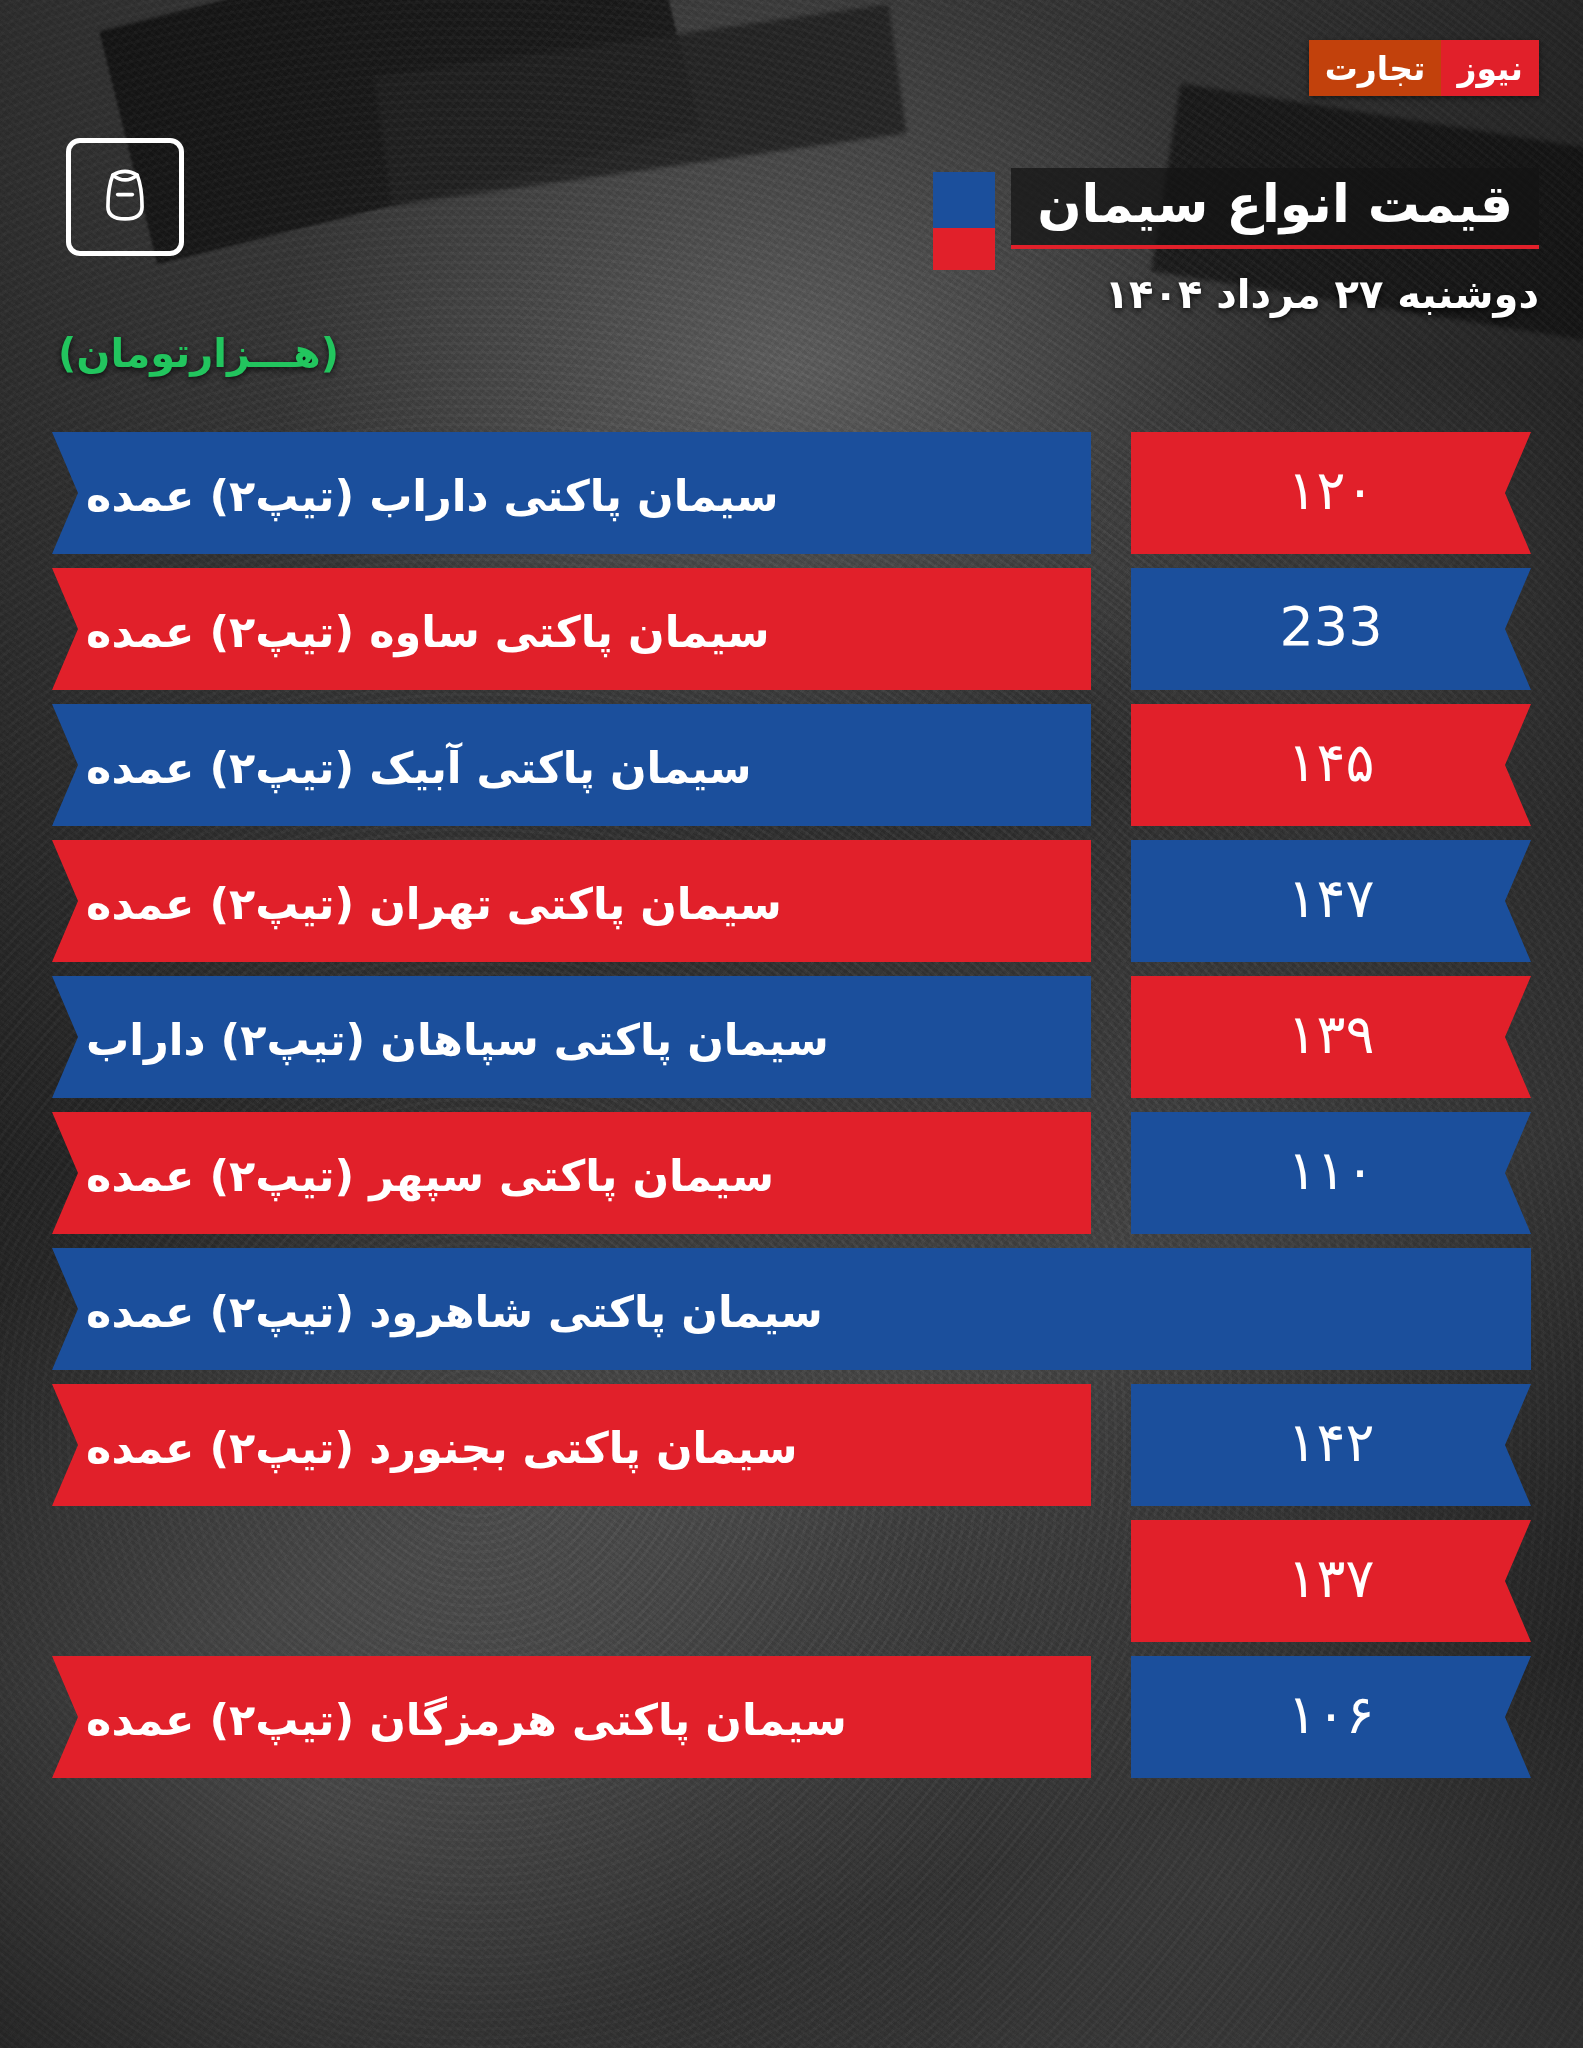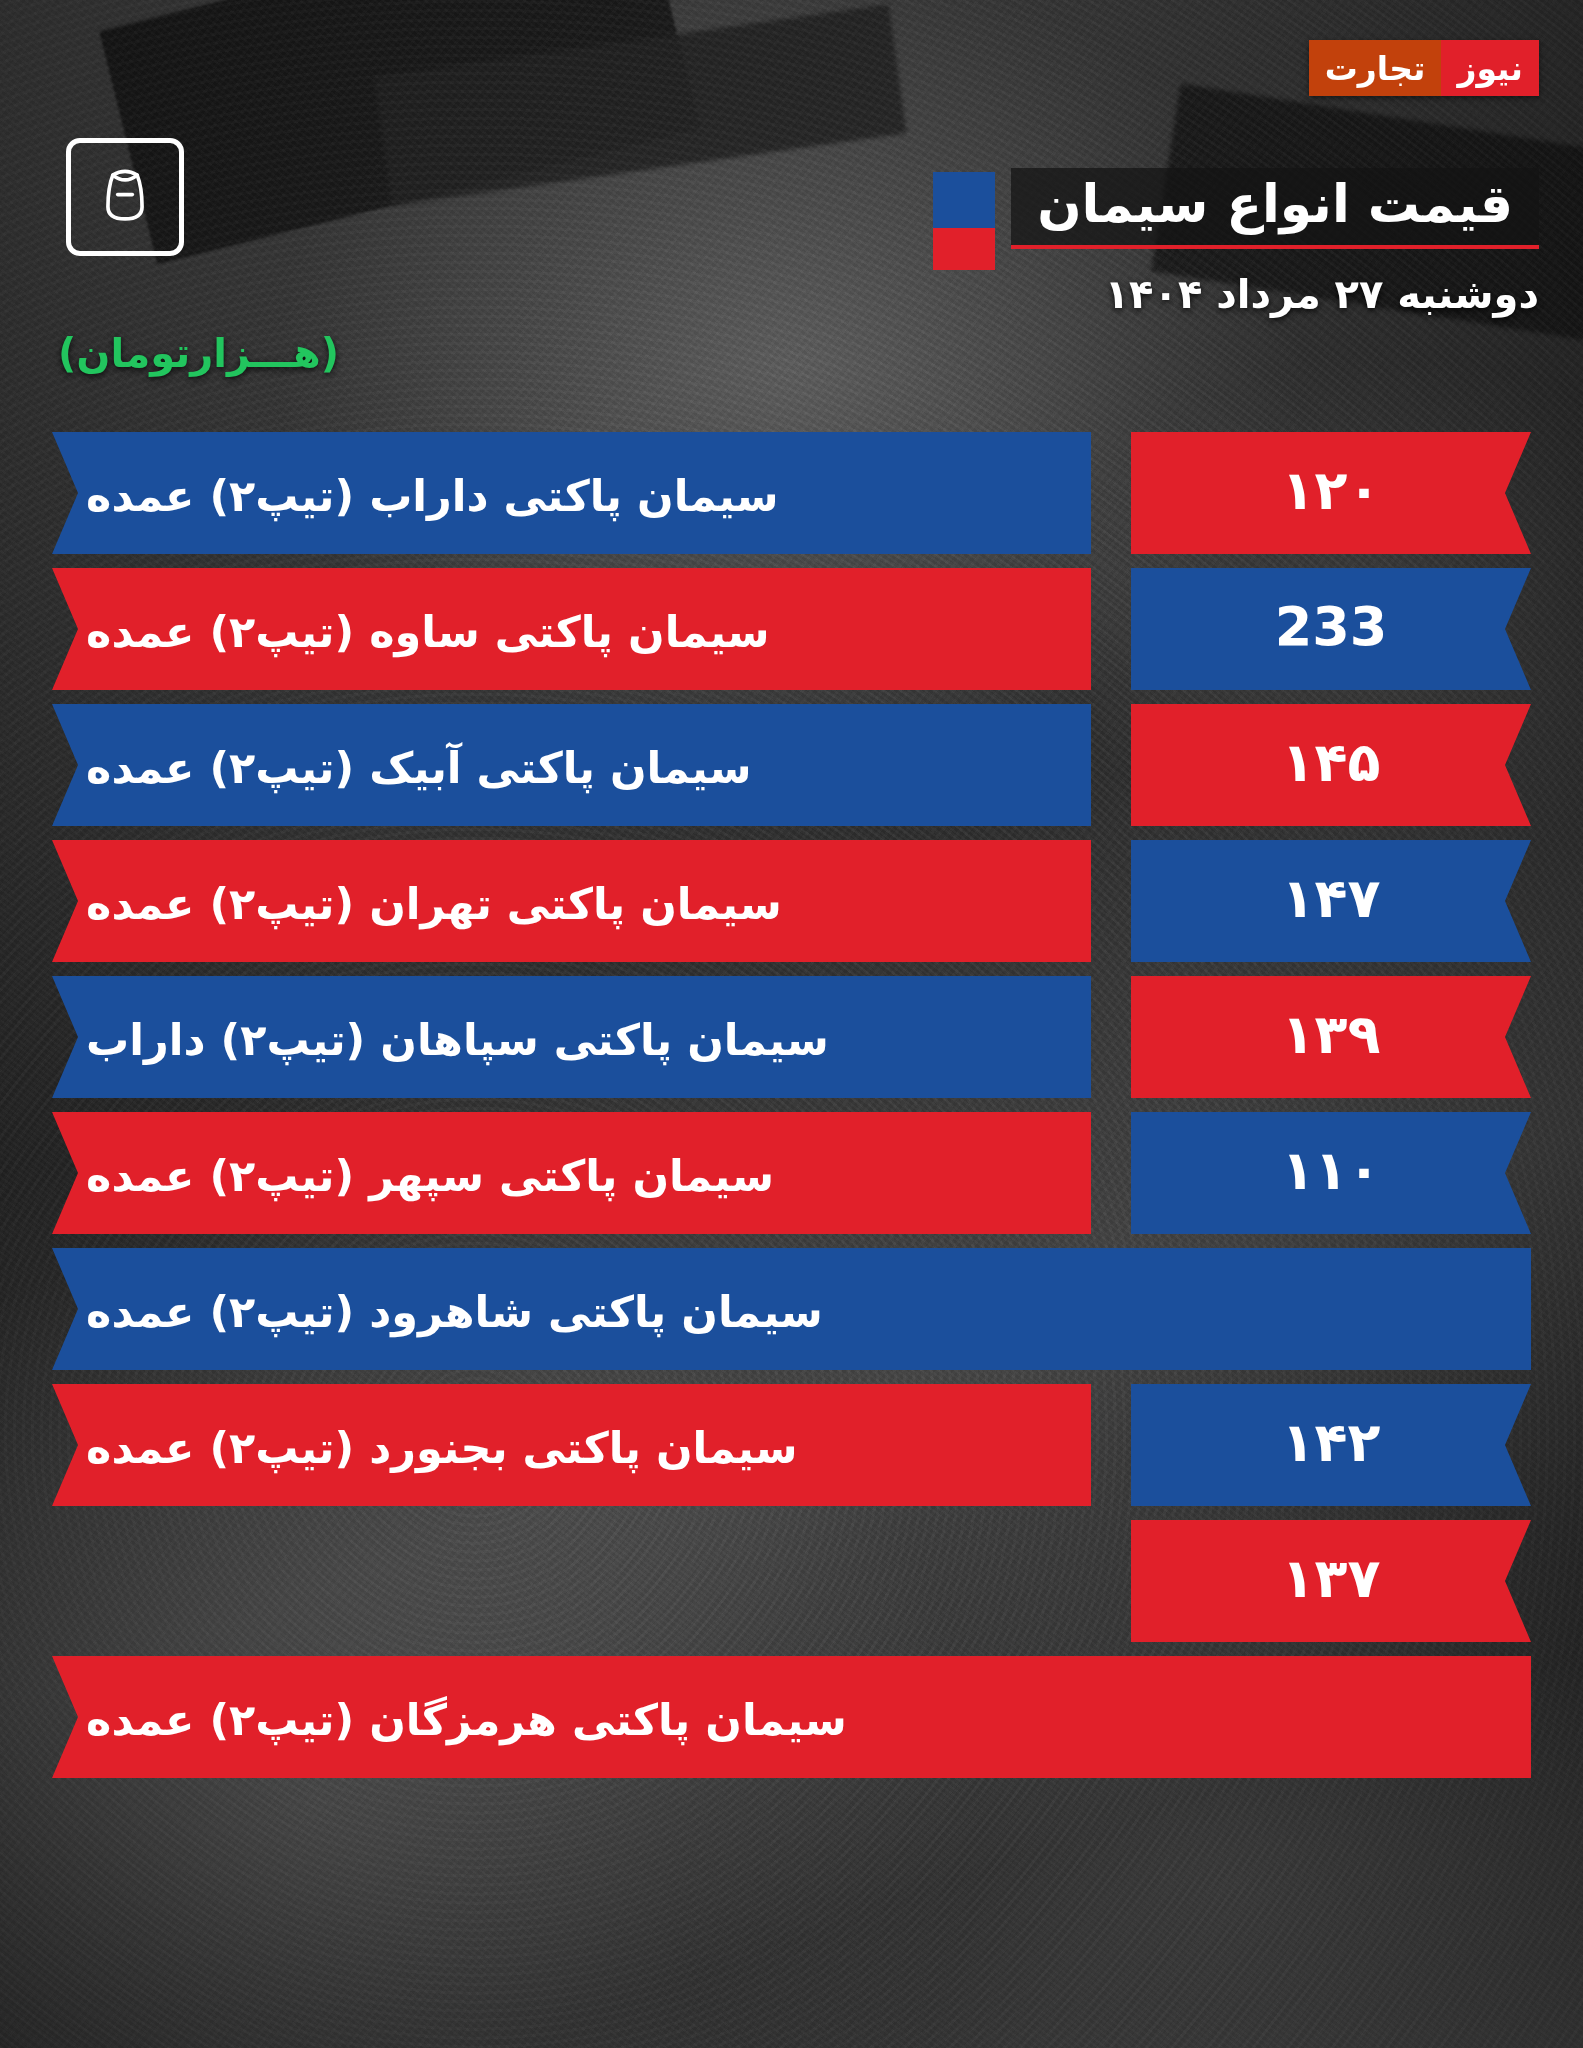--- a/index.html
+++ b/index.html
@@ -183,21 +183,21 @@
     box-shadow: 0 3px 8px rgba(0,0,0,.45);
     white-space: nowrap;
   }
   .row-price {
     flex: 0 0 400px;
     display: flex;
     align-items: center;
     justify-content: center;
     color: #ffffff;
     font-size: 54px;
-    font-weight: bold;
+    font-weight: normal;
     padding-bottom: 6px;
     clip-path: polygon(0 0, 100% 0, calc(100% - 26px) 50%, 100% 100%, 0 100%);
     box-shadow: 0 3px 8px rgba(0,0,0,.45);
   }
   .bg-blue { background: #1b4f9c; }
   .bg-red  { background: #e1202a; }
 </style>
 </head>
 <body>
 
@@ -264,15 +264,16 @@
       <div class="row-name bg-blue">سیمان پاکتی شاهرود (تیپ۲) عمده</div>
     </div>
     <div class="row">
       <div class="row-price bg-blue">۱۴۲</div>
       <div class="row-name bg-red">سیمان پاکتی بجنورد (تیپ۲) عمده</div>
     </div>
     <div class="row">
       <div class="row-price bg-red">۱۳۷</div>
     </div>
     <div class="row">
+      <div class="row-price bg-blue">۱۰۶</div>
       <div class="row-name bg-red">سیمان پاکتی هرمزگان (تیپ۲) عمده</div>
     </div>
   </div>
 
 </body></html>

